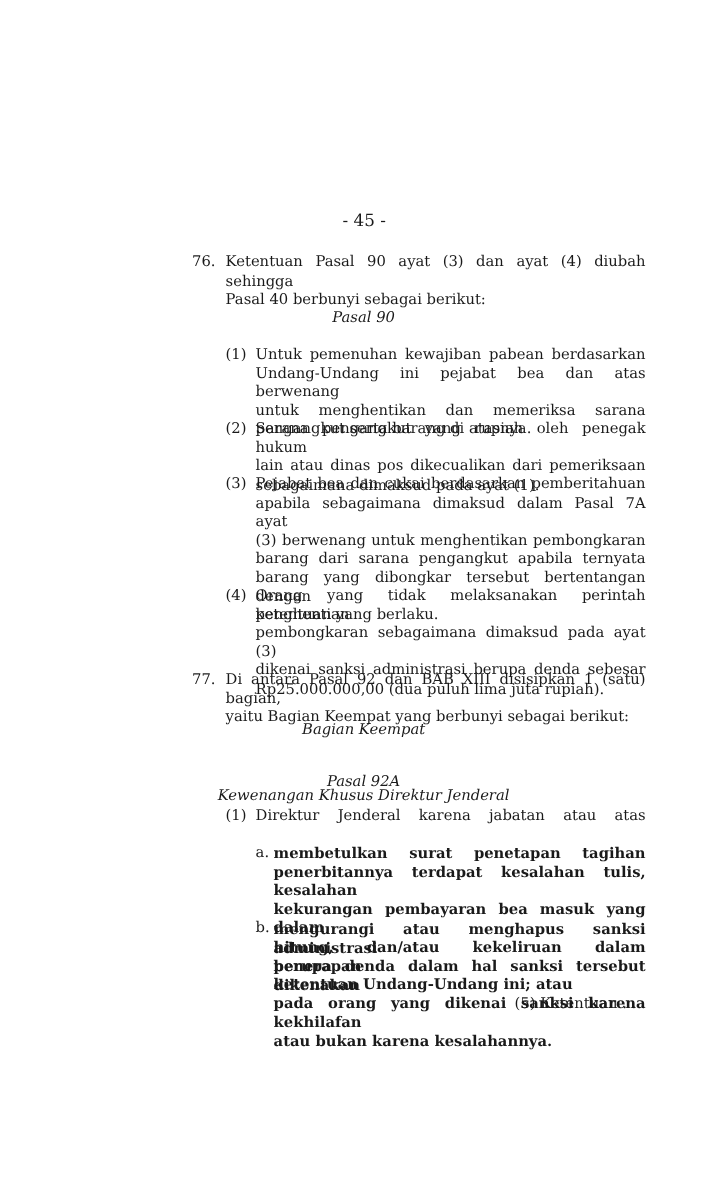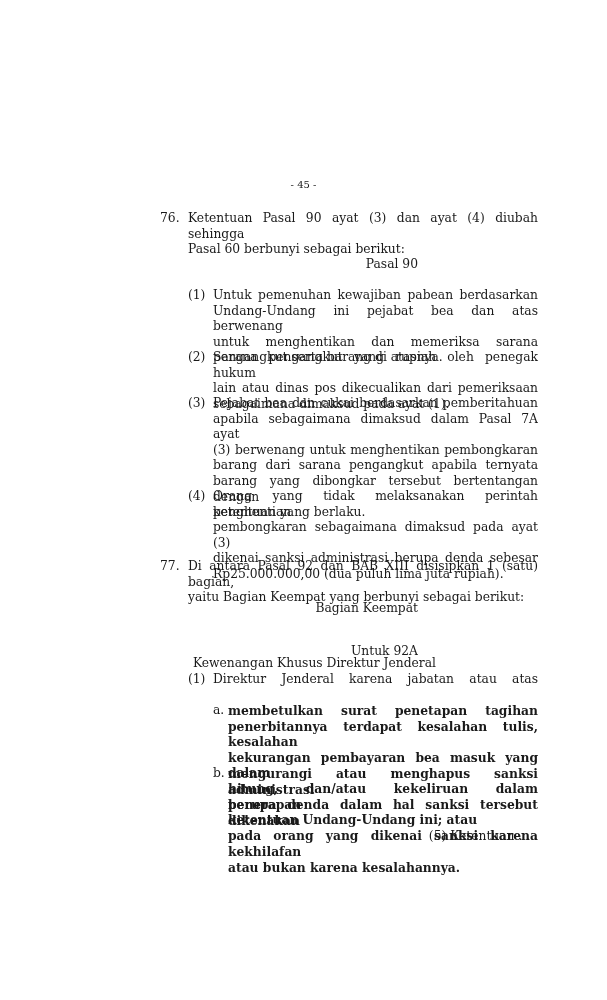--- a/index.html
+++ b/index.html
@@ -1,46 +1,46 @@
 <!DOCTYPE html>
 <html><head>
 <meta charset="utf-8">
 <style>
   html, body { margin: 0; padding: 0; background: #ffffff; }
   body { width: 607px; height: 1000px; position: relative; overflow: hidden;
          font-family: "DejaVu Serif", serif; color: #1a1a1a; }
   .page { position: absolute; left: 0; top: 0; width: 607px; height: 1000px; }
   .txt { font-size: 12.3px; line-height: 15.6px; }
-  .pagenum { position: absolute; top: 177px; left: 0; width: 607px; text-align: center; font-size: 10px; padding-left: 0; }
+  .pagenum { position: absolute; top: 177px; left: 0; width: 607px; text-align: center; font-size: 14px; padding-left: 0; }
   .pagenum span { display: inline-block; margin-left: 0px; }
   .item { position: absolute; left: 160px; width: 378px; }
   .item .num { position: absolute; left: 0; top: 0; }
   .item .body { margin-left: 28px; text-align: justify; }
-  .center { position: absolute; text-align: right; }
+  .center { position: absolute; text-align: center; font-style: italic; }
   .ayat { position: absolute; left: 188px; width: 350px; }
   .ayat .anum { position: absolute; left: 0; top: 0; }
   .ayat .abody { margin-left: 25px; text-align: justify; }
   .sub { position: absolute; left: 213px; width: 325px; }
   .sub .snum { position: absolute; left: 0; top: 0; }
   .sub .sbody { margin-left: 15px; text-align: justify; font-weight: bold; }
   .footer-next { position: absolute; right: 69px; top: 829px; }
   .j { text-align: justify; text-align-last: justify; }
 </style>
 </head>
 <body>
 
 <div class="page txt">
 
   <div class="pagenum"><span>-  45  -</span></div>
 
   <div class="item" style="top:211px;">
     <div class="num">76.</div>
     <div class="body">
       <div class="j">Ketentuan Pasal 90 ayat (3) dan ayat (4) diubah sehingga</div>
-      <div>Pasal 60 berbunyi sebagai berikut:</div>
+      <div>Pasal 40 berbunyi sebagai berikut:</div>
     </div>
   </div>
 
   <div class="center" style="left:188px; width:230px; top:257px;">Pasal 90</div>
 
   <div class="ayat" style="top:288px;">
     <div class="anum">(1)</div>
     <div class="abody">
       <div class="j">Untuk pemenuhan kewajiban pabean berdasarkan</div>
       <div class="j">Undang-Undang ini pejabat bea dan atas berwenang</div>
@@ -83,21 +83,21 @@
   <div class="item" style="top:559px;">
     <div class="num">77.</div>
     <div class="body">
       <div class="j">Di antara Pasal 92 dan BAB XIII disisipkan 1 (satu) bagian,</div>
       <div>yaitu Bagian Keempat yang berbunyi sebagai berikut:</div>
     </div>
   </div>
 
   <div class="center" style="left:188px; width:230px; top:601px;">Bagian Keempat</div>
   <div class="center" style="left:170px; width:266px; top:632px;margin-top:24px;">Kewenangan Khusus Direktur Jenderal</div>
-  <div class="center" style="left:188px; width:230px; top:644px;">Untuk 92A</div>
+  <div class="center" style="left:188px; width:230px; top:644px;">Pasal 92A</div>
 
   <div class="ayat" style="top:672px;">
     <div class="anum">(1)</div>
     <div class="abody">
       <div class="j">Direktur Jenderal karena jabatan atau atas</div>
     </div>
   </div>
 
   <div class="sub" style="top:703px;">
     <div class="snum">a.</div>

